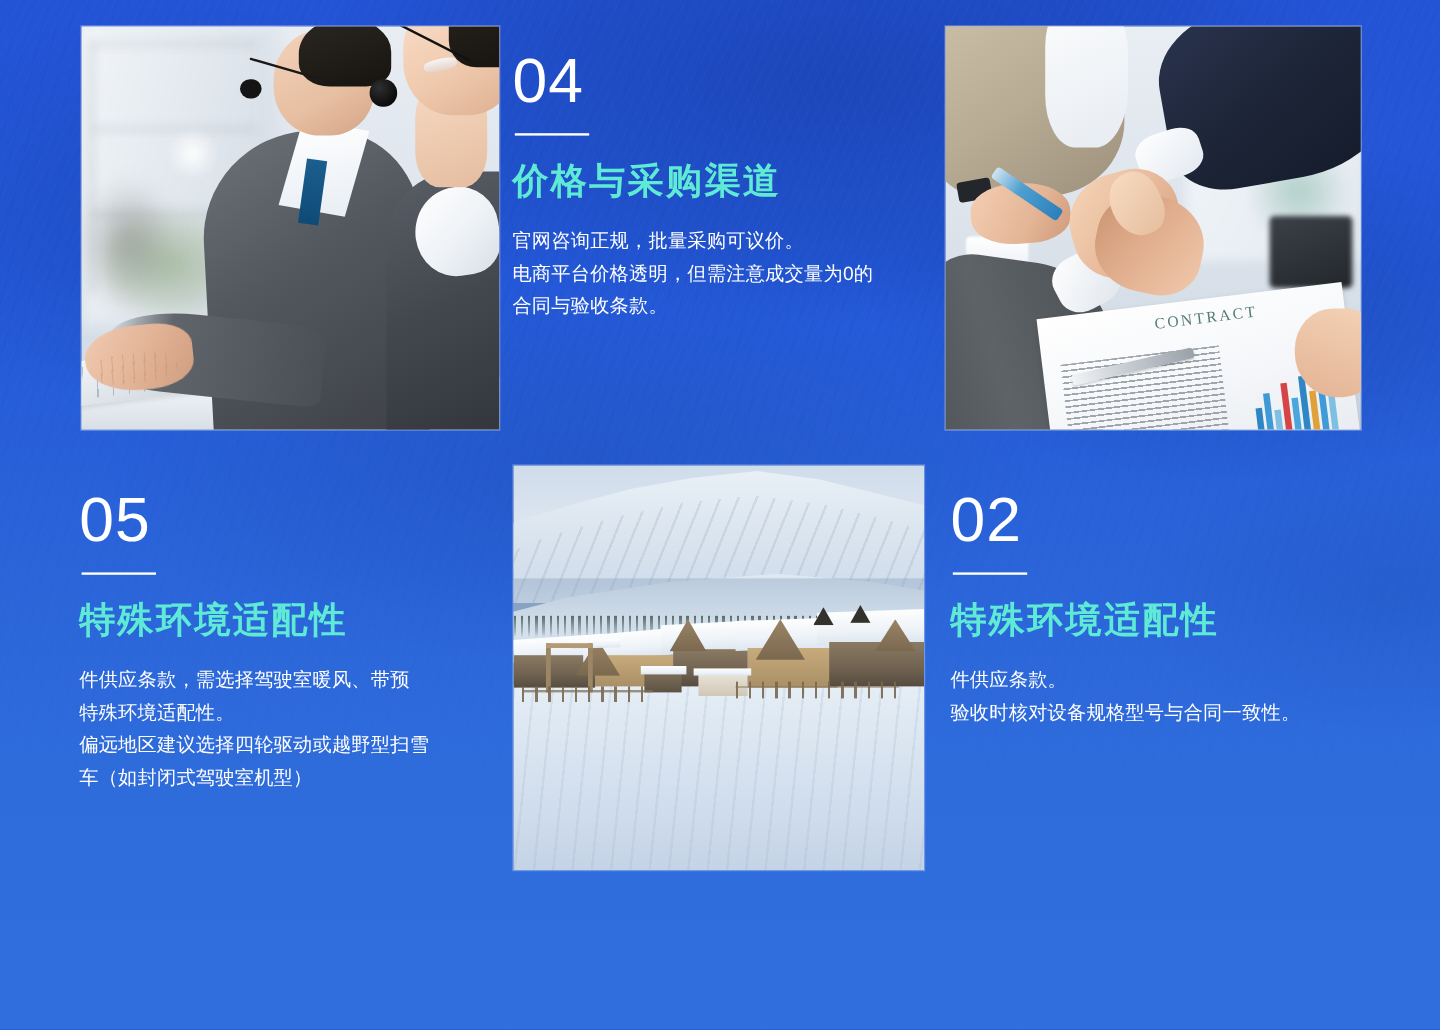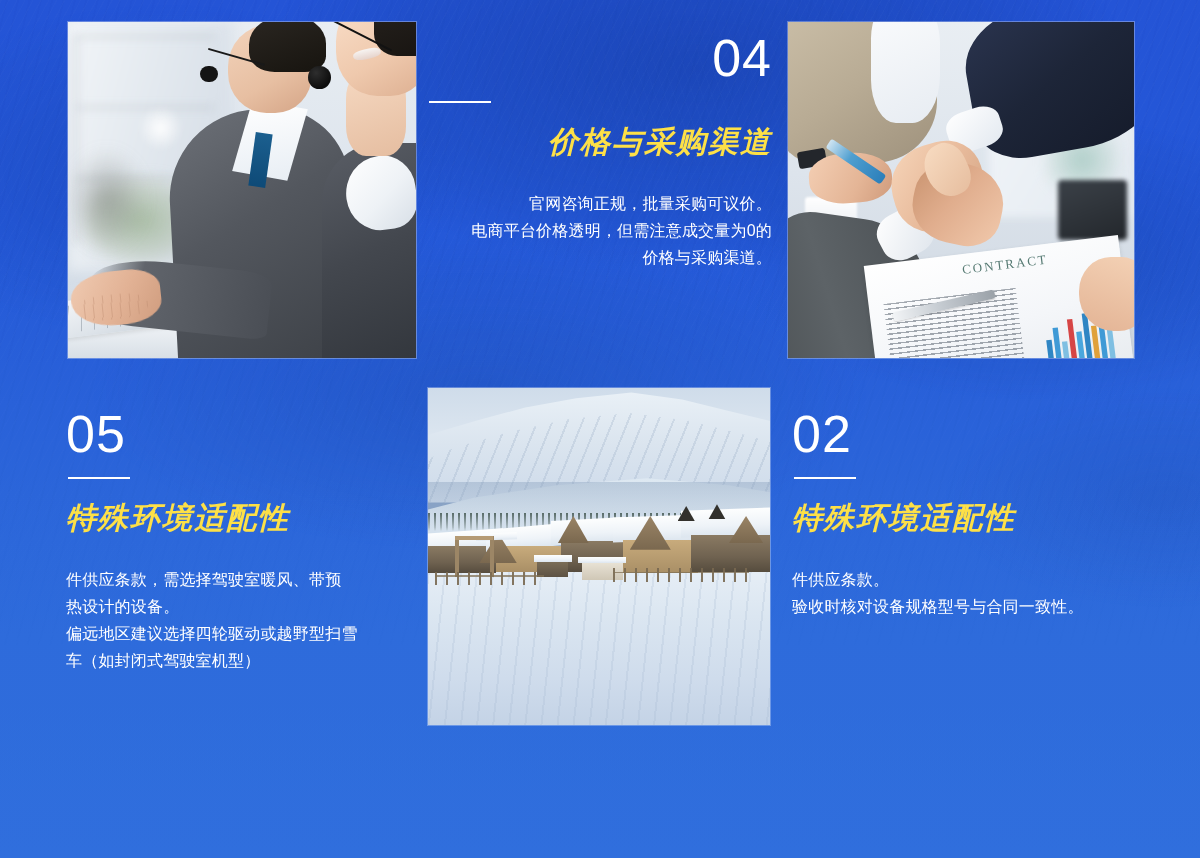--- a/index.html
+++ b/index.html
@@ -500,33 +500,32 @@
     height: 2px;
     background: #ffffff;
     margin: 17px 0 0 2px;
   }
   .headline {
     font-size: 30px;
     font-weight: bold;
     letter-spacing: 2px;
     line-height: 1.25;
     margin-top: 20px;
-    color: #fde047;
-    font-style: italic;
+    color: #5eead4;
   }
   .body {
     font-size: 16px;
     line-height: 27px;
     font-weight: normal;
-    margin-top: 29px;
+    margin-top: 17px;
     color: #ffffff;
     letter-spacing: .2px;
   }
 
-  #block-04 { left: 427px; top: 32px; width: 345px; text-align: right; }
+  #block-04 { left: 427px; top: 42px; width: 345px; }
   #block-05 { left: 66px;  top: 408px; width: 350px; }
   #block-06 { left: 792px; top: 408px; width: 345px; }
 </style>
 </head>
 <body>
 
 <div id="poster">
 
   <div class="bg-base"></div>
   <div class="bg-ridges"></div>
@@ -657,31 +656,31 @@
     </div>
   </div>
 
   <div class="block" id="block-04">
     <div class="num">04</div>
     <div class="rule"></div>
     <div class="headline">价格与采购渠道</div>
     <div class="body">
       <div>官网咨询正规，批量采购可议价。</div>
       <div>电商平台价格透明，但需注意成交量为0的</div>
-      <div>价格与采购渠道。</div>
+      <div>合同与验收条款。</div>
     </div>
   </div>
 
   <div class="block" id="block-05">
     <div class="num">05</div>
     <div class="rule"></div>
     <div class="headline">特殊环境适配性</div>
     <div class="body">
       <div>件供应条款，需选择驾驶室暖风、带预</div>
-      <div>热设计的设备。</div>
+      <div>特殊环境适配性。</div>
       <div>偏远地区建议选择四轮驱动或越野型扫雪</div>
       <div>车（如封闭式驾驶室机型）</div>
     </div>
   </div>
 
   <div class="block" id="block-06">
     <div class="num">02</div>
     <div class="rule"></div>
     <div class="headline">特殊环境适配性</div>
     <div class="body">

